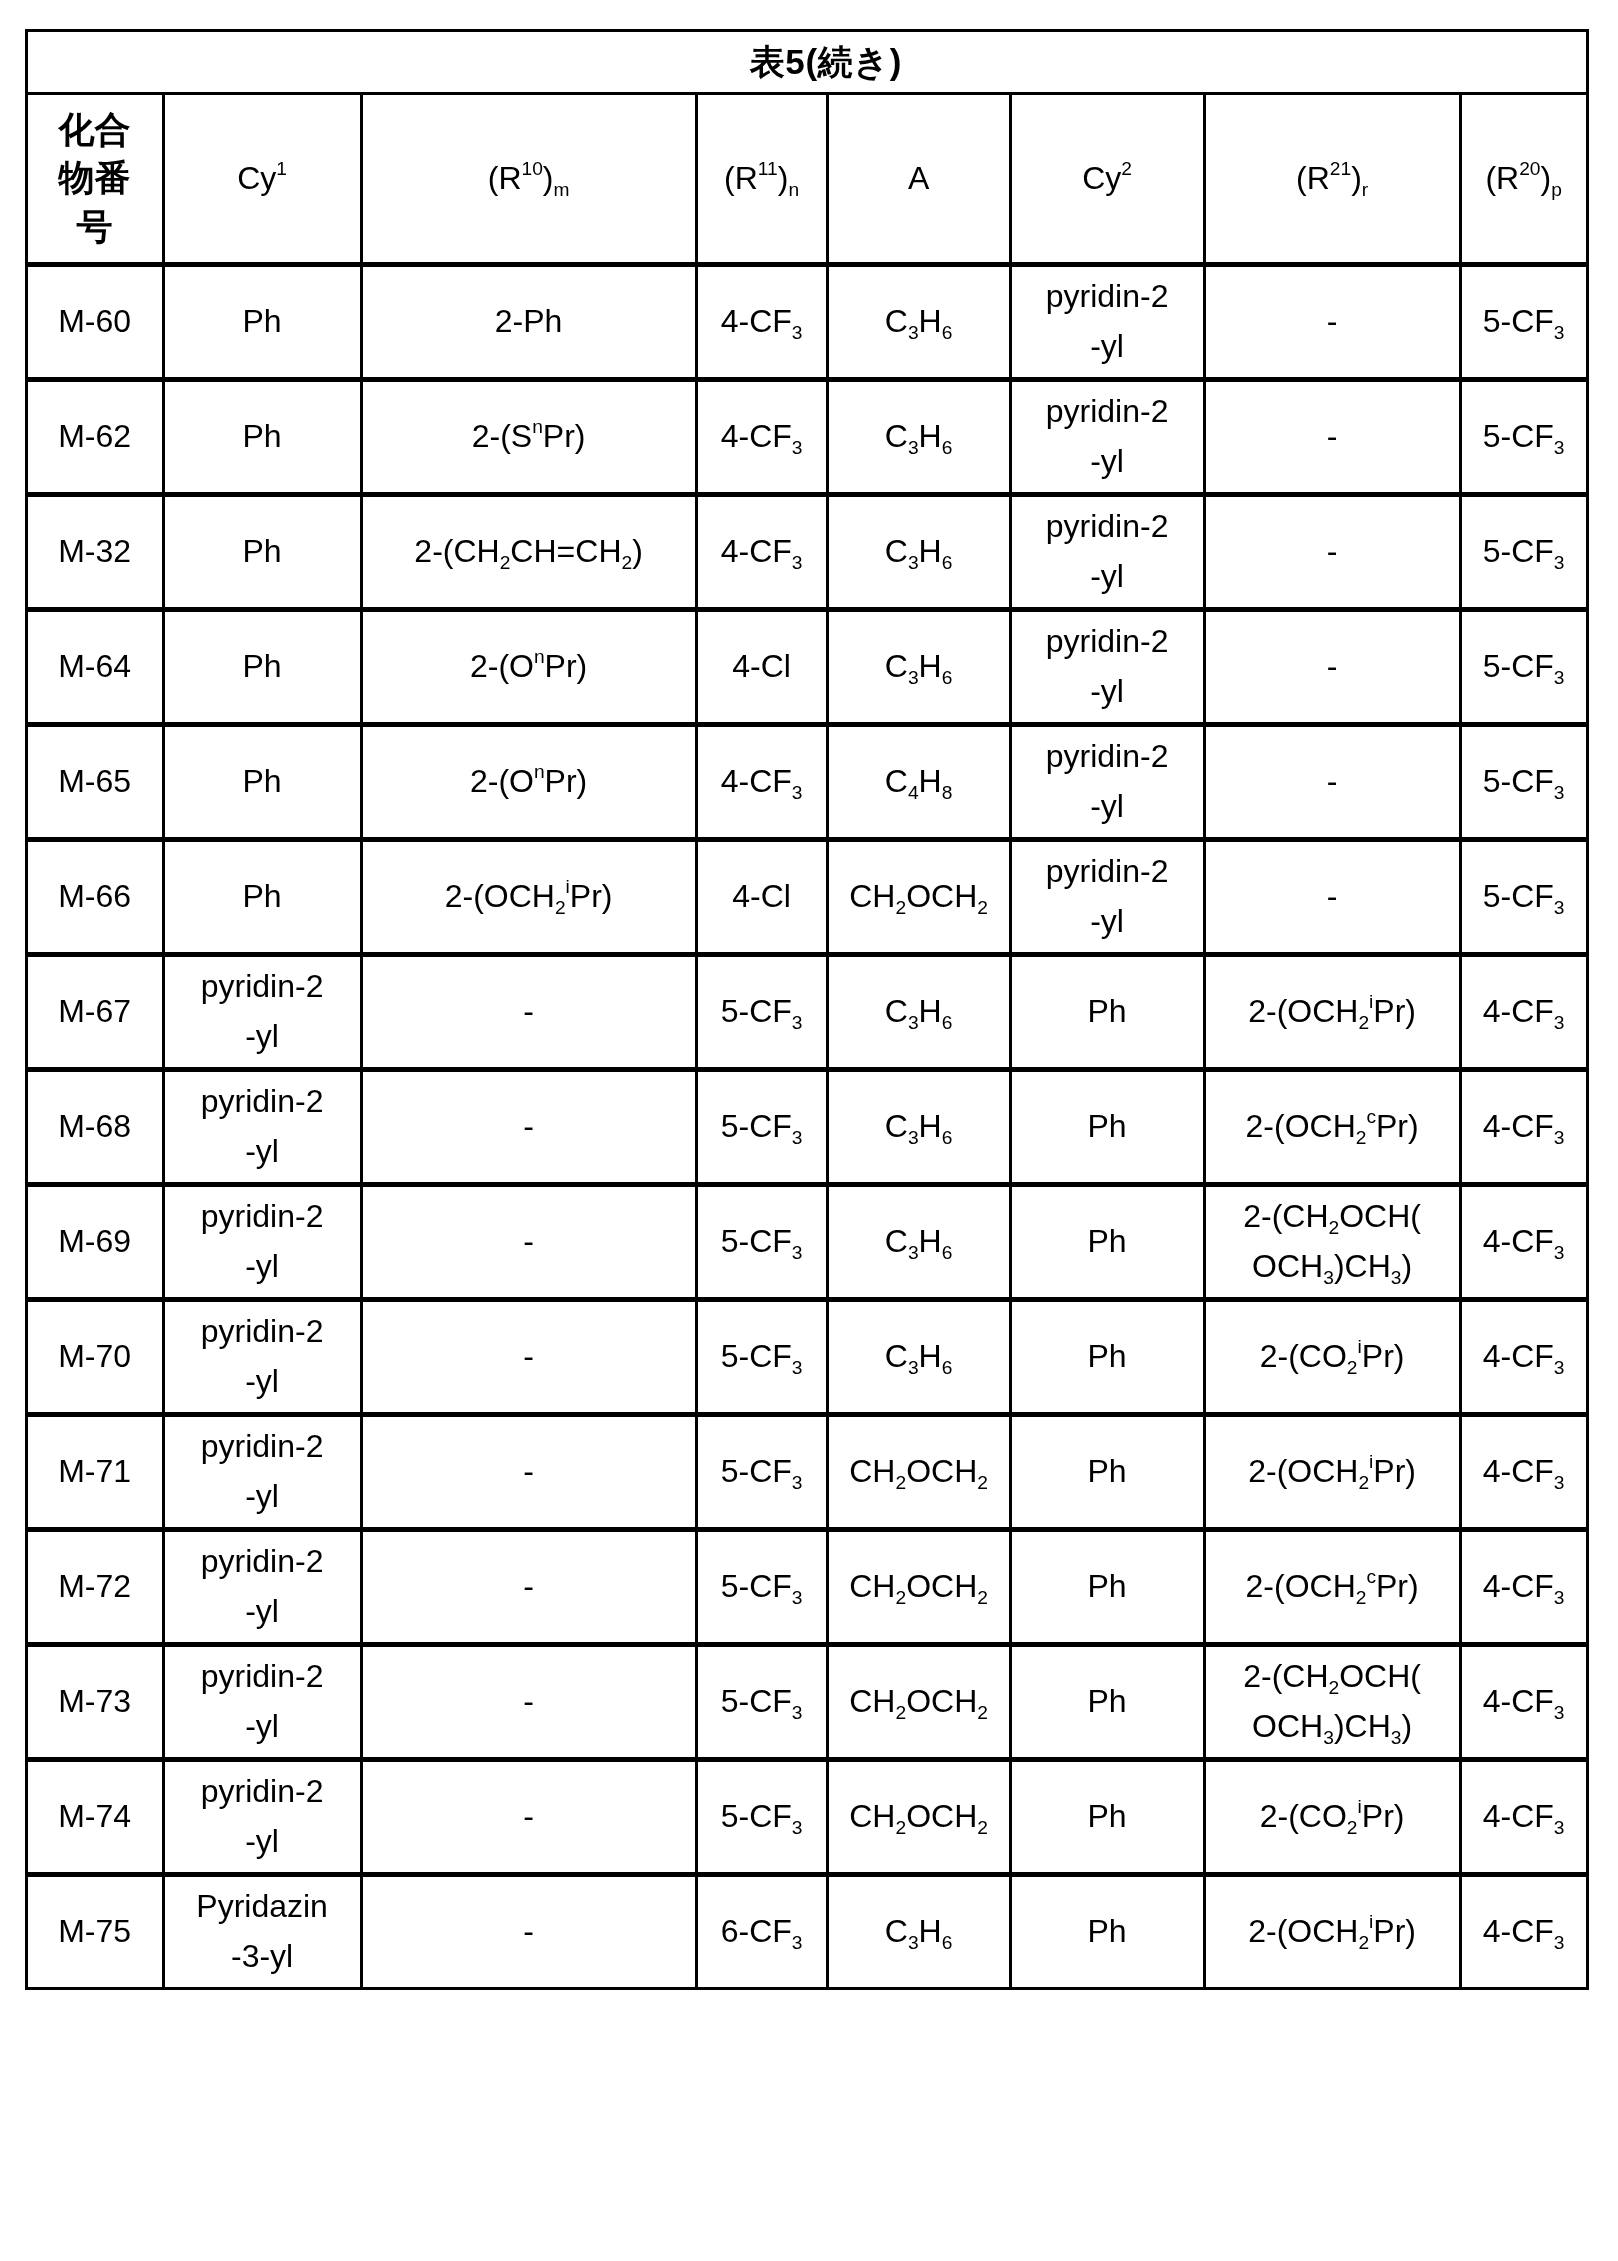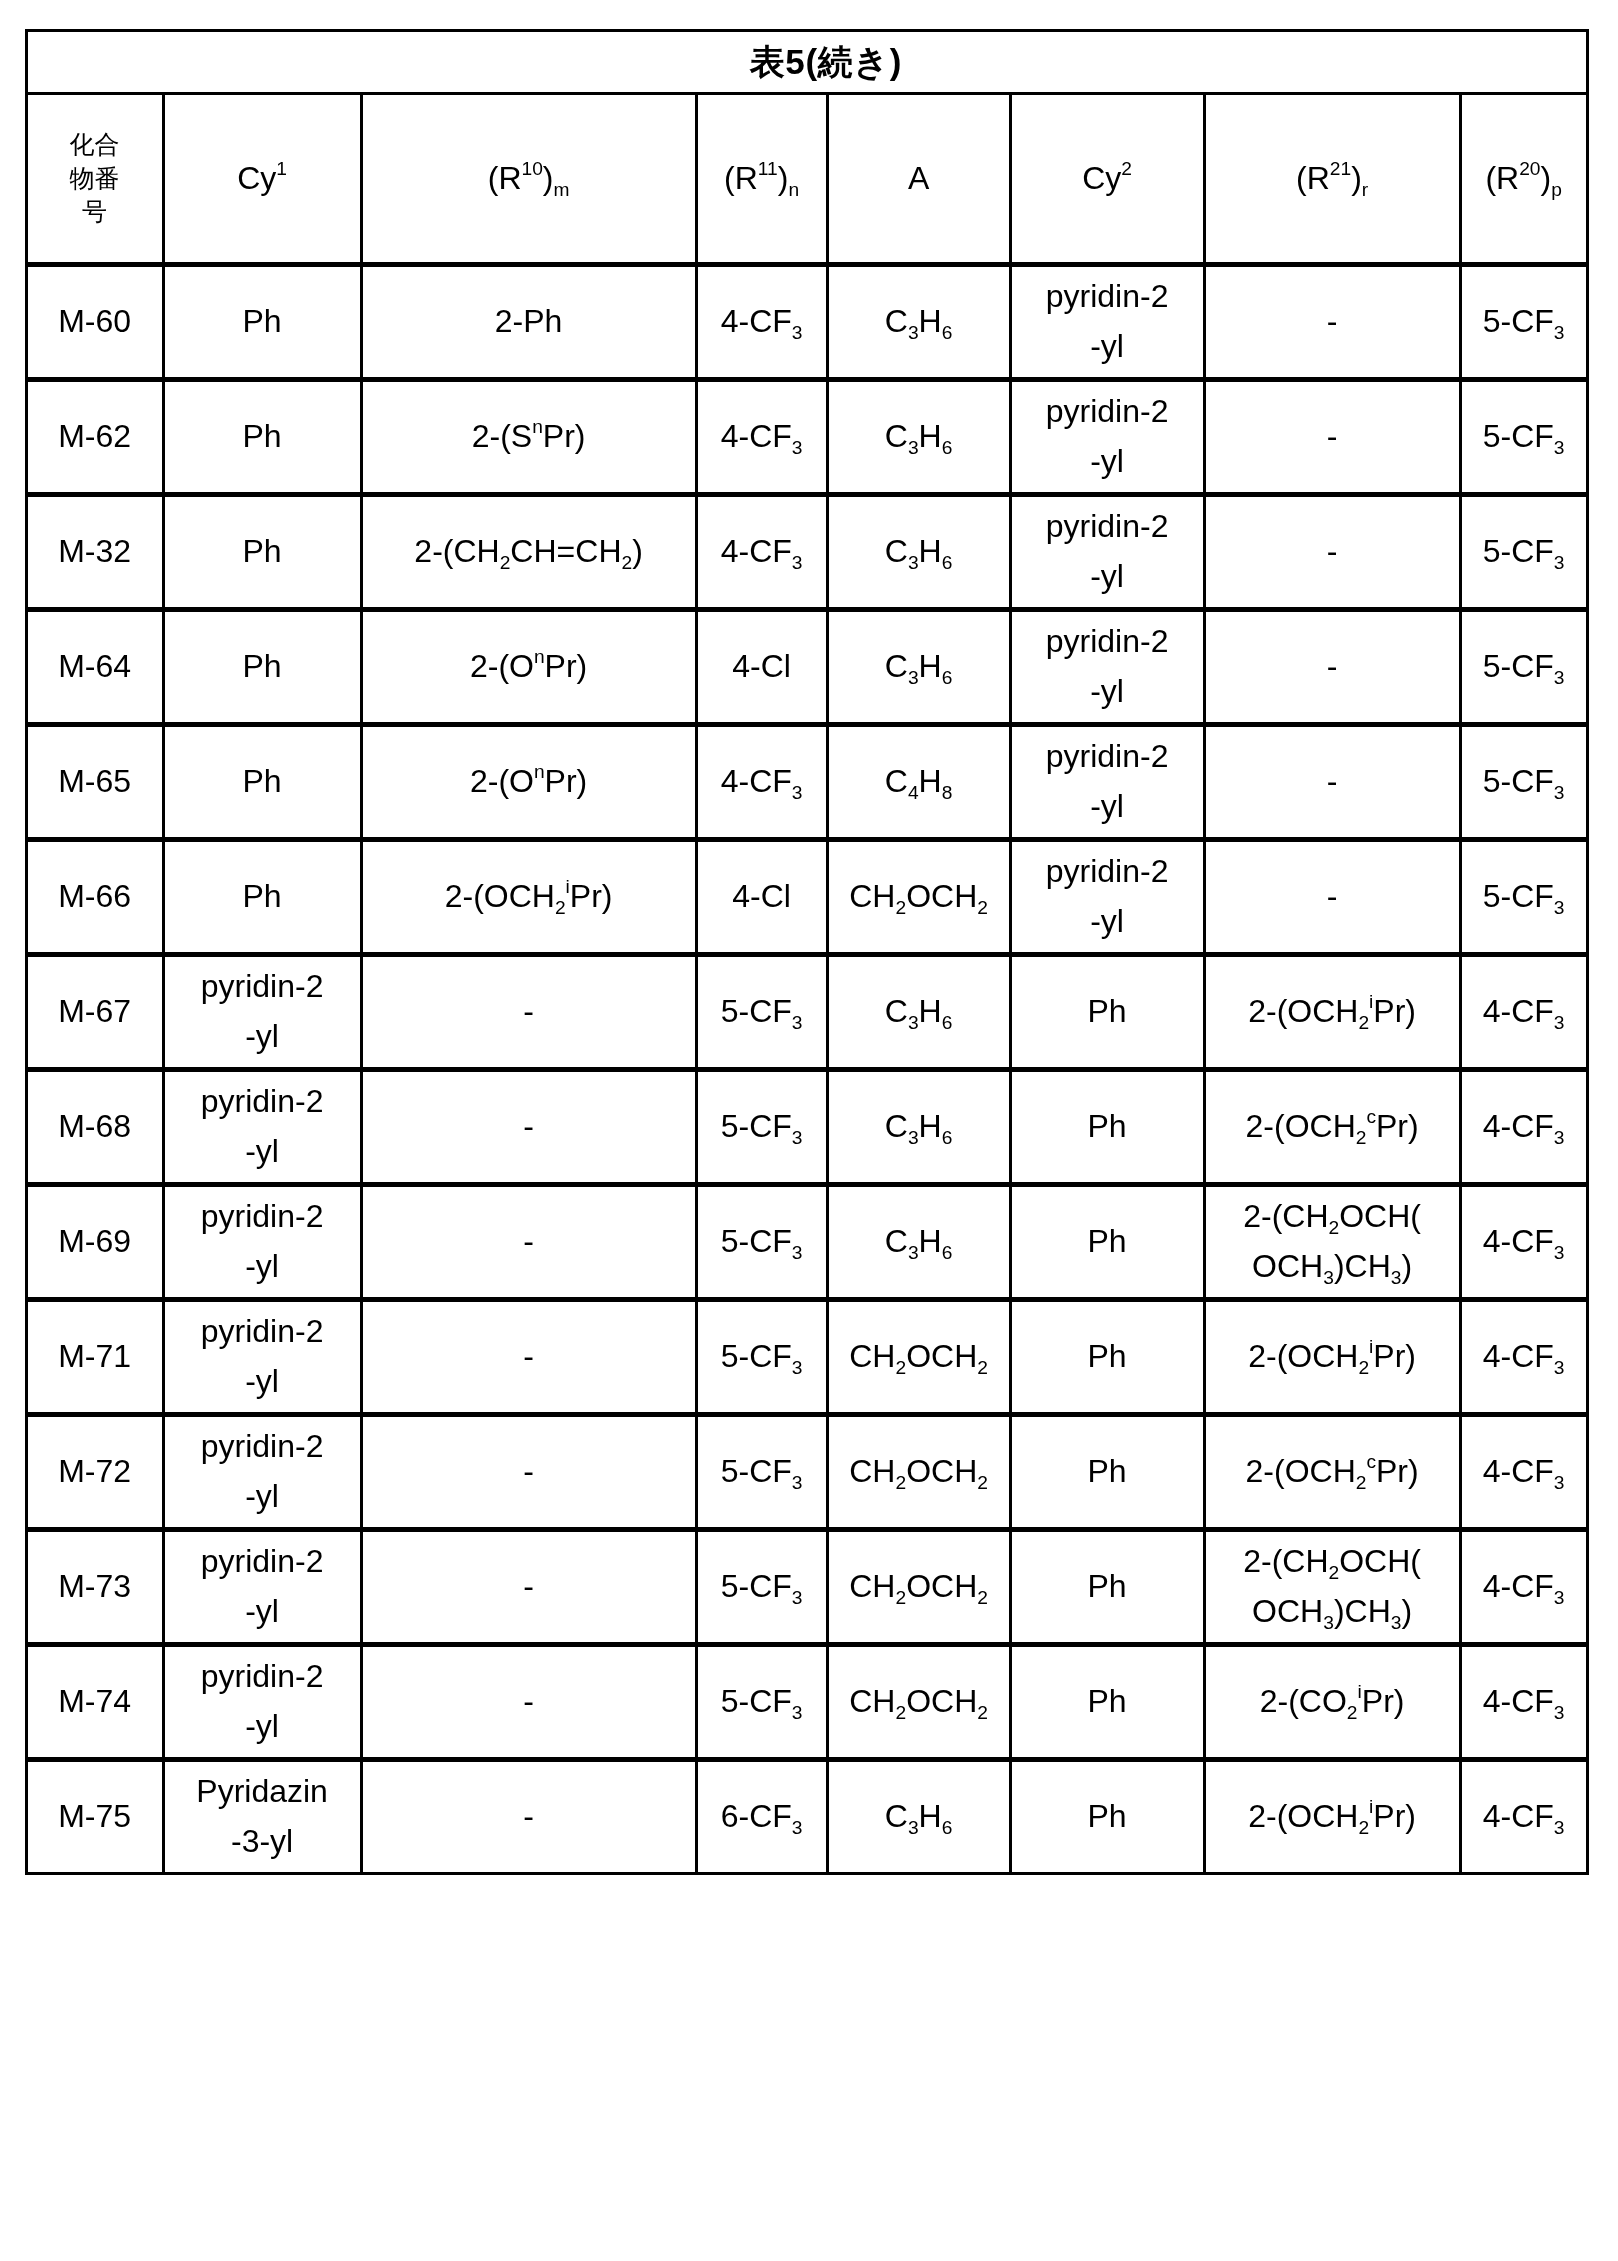--- a/index.html
+++ b/index.html
@@ -4,21 +4,21 @@
 <style>
   html, body { margin: 0; padding: 0; background: #ffffff; }
   body { width: 1619px; height: 2261px; position: relative; overflow: hidden;
          font-family: "Liberation Sans", "DejaVu Sans", sans-serif; color: #000; }
   #tbl { position: absolute; left: 24.6px; top: 29px; width: 1561px;
          border-collapse: collapse; table-layout: fixed; }
   #tbl td, #tbl th { border: 3.2px solid #000; text-align: center; vertical-align: middle;
          padding: 0 2.6px; font-weight: normal; font-size: 32px; line-height: 1.55; }
   #tbl tr.title td { height: 60px; font-size: 35px; font-weight: bold; letter-spacing: 0.6px; padding-left: 41px; }
   #tbl tr.head th { height: 167px; font-size: 32px; }
-  #tbl tr.head th.jp { font-weight: normal; font-size: 25px; line-height: 1.35; }
+  #tbl tr.head th.jp { font-weight: bold; font-size: 36px; line-height: 1.35; }
   #tbl tbody tr.row td { height: 110px; }
   #tbl tbody tr.row { border-top: 5.2px solid #000; }
   sub, sup { font-size: 0.6em; line-height: 0; }
   sub { vertical-align: -0.35em; }
   sup { vertical-align: 0.75em; }
 </style>
 </head>
 <body>
 
 <table id="tbl">
@@ -132,20 +132,30 @@
         <td>M-69</td>
         <td>pyridin-2<br>-yl</td>
         <td>-</td>
         <td>5-CF<sub>3</sub></td>
         <td>C<sub>3</sub>H<sub>6</sub></td>
         <td>Ph</td>
         <td>2-(CH<sub>2</sub>OCH(<br>OCH<sub>3</sub>)CH<sub>3</sub>)</td>
         <td>4-CF<sub>3</sub></td>
       </tr>
       <tr class="row">
+        <td>M-70</td>
+        <td>pyridin-2<br>-yl</td>
+        <td>-</td>
+        <td>5-CF<sub>3</sub></td>
+        <td>C<sub>3</sub>H<sub>6</sub></td>
+        <td>Ph</td>
+        <td>2-(CO<sub>2</sub><sup>i</sup>Pr)</td>
+        <td>4-CF<sub>3</sub></td>
+      </tr>
+      <tr class="row">
         <td>M-71</td>
         <td>pyridin-2<br>-yl</td>
         <td>-</td>
         <td>5-CF<sub>3</sub></td>
         <td>CH<sub>2</sub>OCH<sub>2</sub></td>
         <td>Ph</td>
         <td>2-(OCH<sub>2</sub><sup>i</sup>Pr)</td>
         <td>4-CF<sub>3</sub></td>
       </tr>
       <tr class="row">

